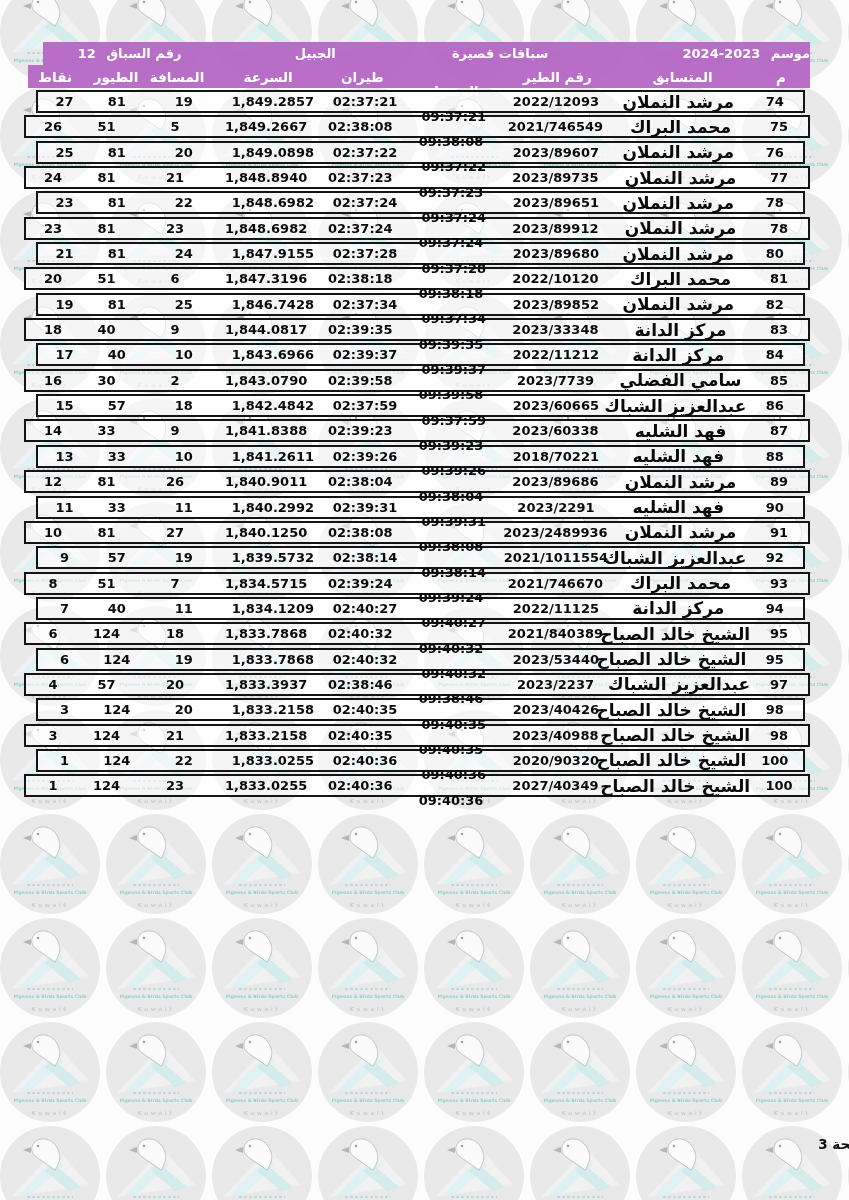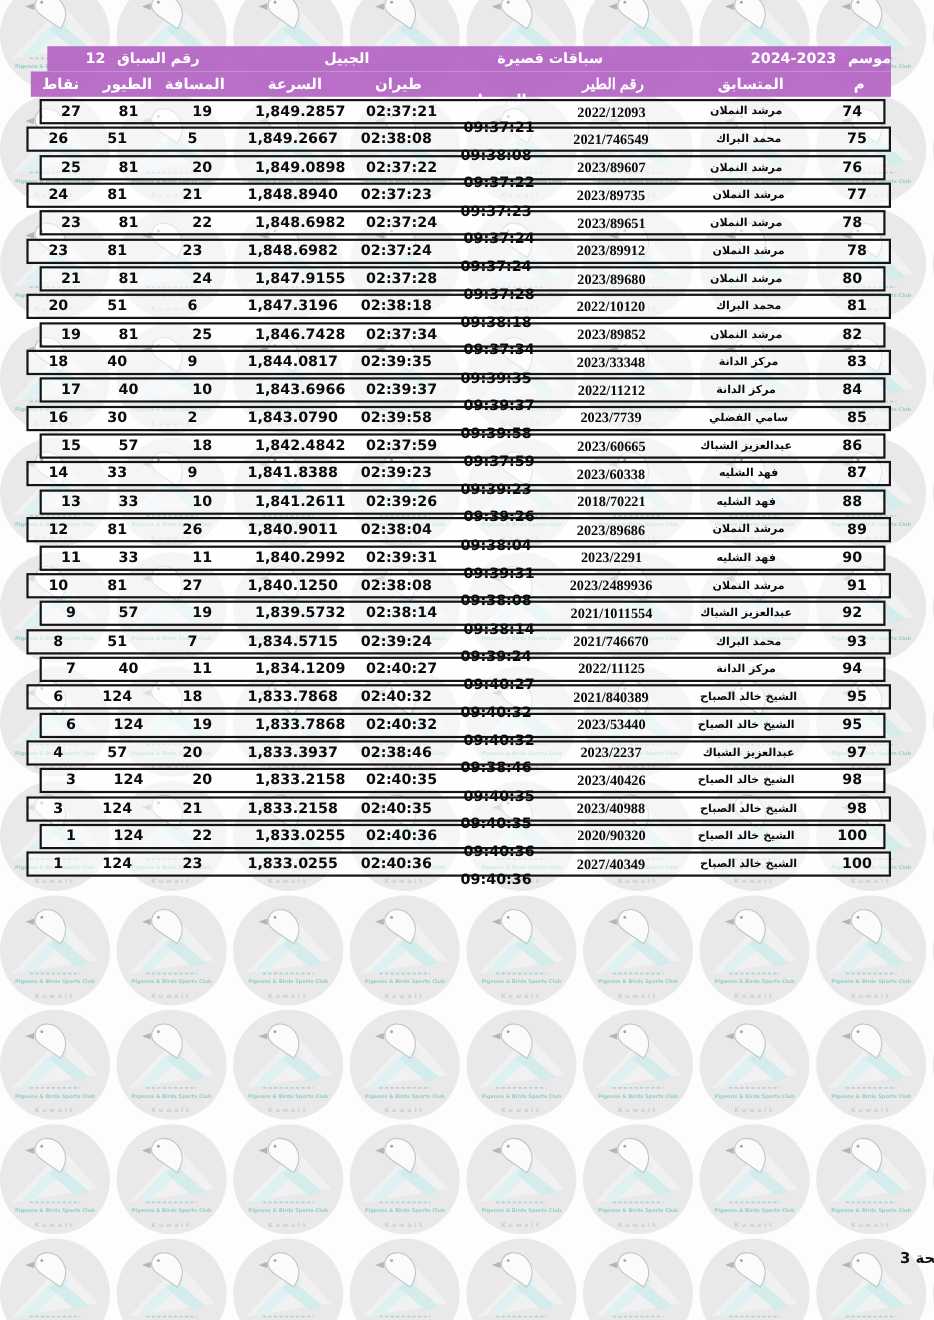--- a/index.html
+++ b/index.html
@@ -43,21 +43,21 @@
     height:23px;
     background:rgba(181,102,197,.94);
     display:flex;direction:rtl;align-items:center;
     color:#ffffff;font-weight:bold;font-size:13.5px;
   }
   .hcell{text-align:center;white-space:nowrap;}
 
   
   .col-rank{width:7.4%;}
   .col-competitor{width:17.8%;}
-  .col-birdno{width:14.2%;font-family:Liberation Serif, serif;}
+  .col-birdno{width:14.2%;}
   .col-arrival{width:12.5%;margin-top:29px;}
   .col-flight{width:10.7%;}
   .col-speed{width:13.4%;}
   .col-distance{width:9.9%;}
   .col-birds{width:7.6%;text-align:right;}
   .col-points{width:6.1%;}
 
   .tbody{
     position:absolute;left:24px;top:90px;width:786px;
   }
@@ -66,21 +66,21 @@
     height:23px;
     margin-bottom:2.35px;
     border:2px solid #141414;
     background:rgba(255,255,255,.55);
     display:flex;direction:rtl;align-items:center;
     font-weight:bold;font-size:13px;color:#0a0a0a;
   }
   .trow.row-a{margin-left:12px;margin-right:5px;}
   .cell{text-align:center;white-space:nowrap;overflow:visible;}
   .cell.num{direction:ltr;}
-  .cell.ar{direction:rtl;font-size:10px;}
+  .cell.ar{direction:rtl;font-size:17px;}
 
   .footer{
     position:absolute;left:0;top:1136px;width:100%;
     text-align:right;
     font-size:13.5px;font-weight:bold;color:#111;margin-left:24px;
   }
   .footer .lbl{direction:rtl;unicode-bidi:embed;}
 </style>
 </head>
 <body>

